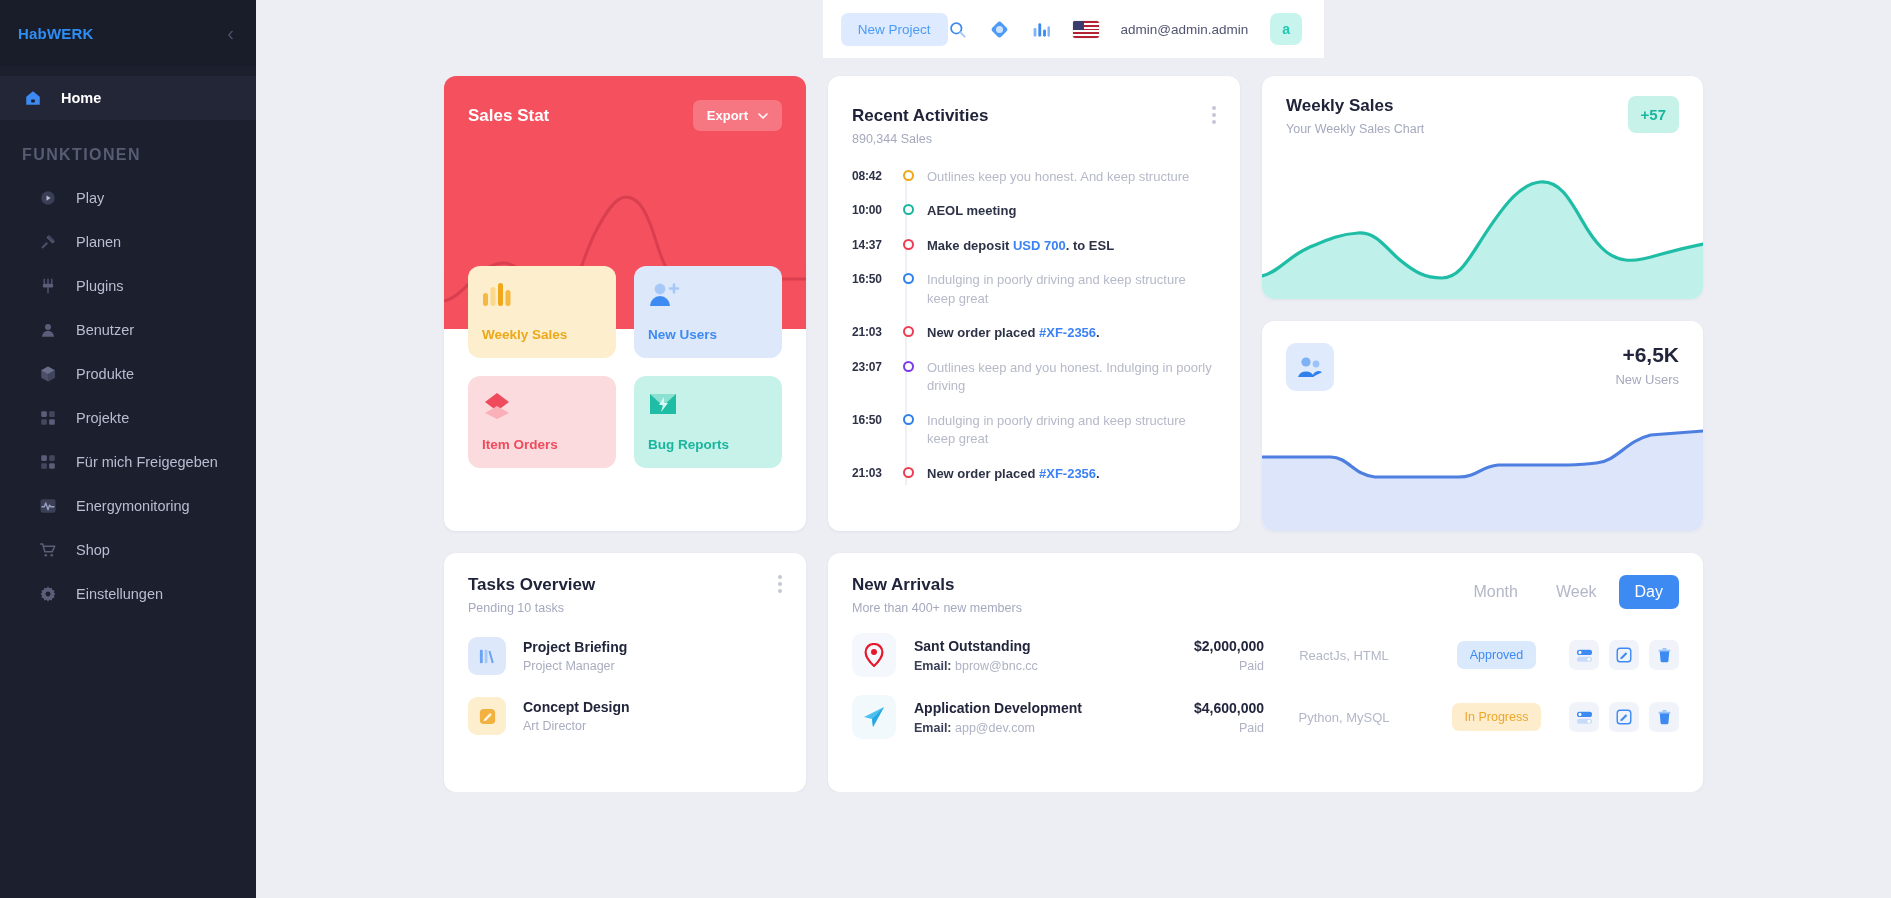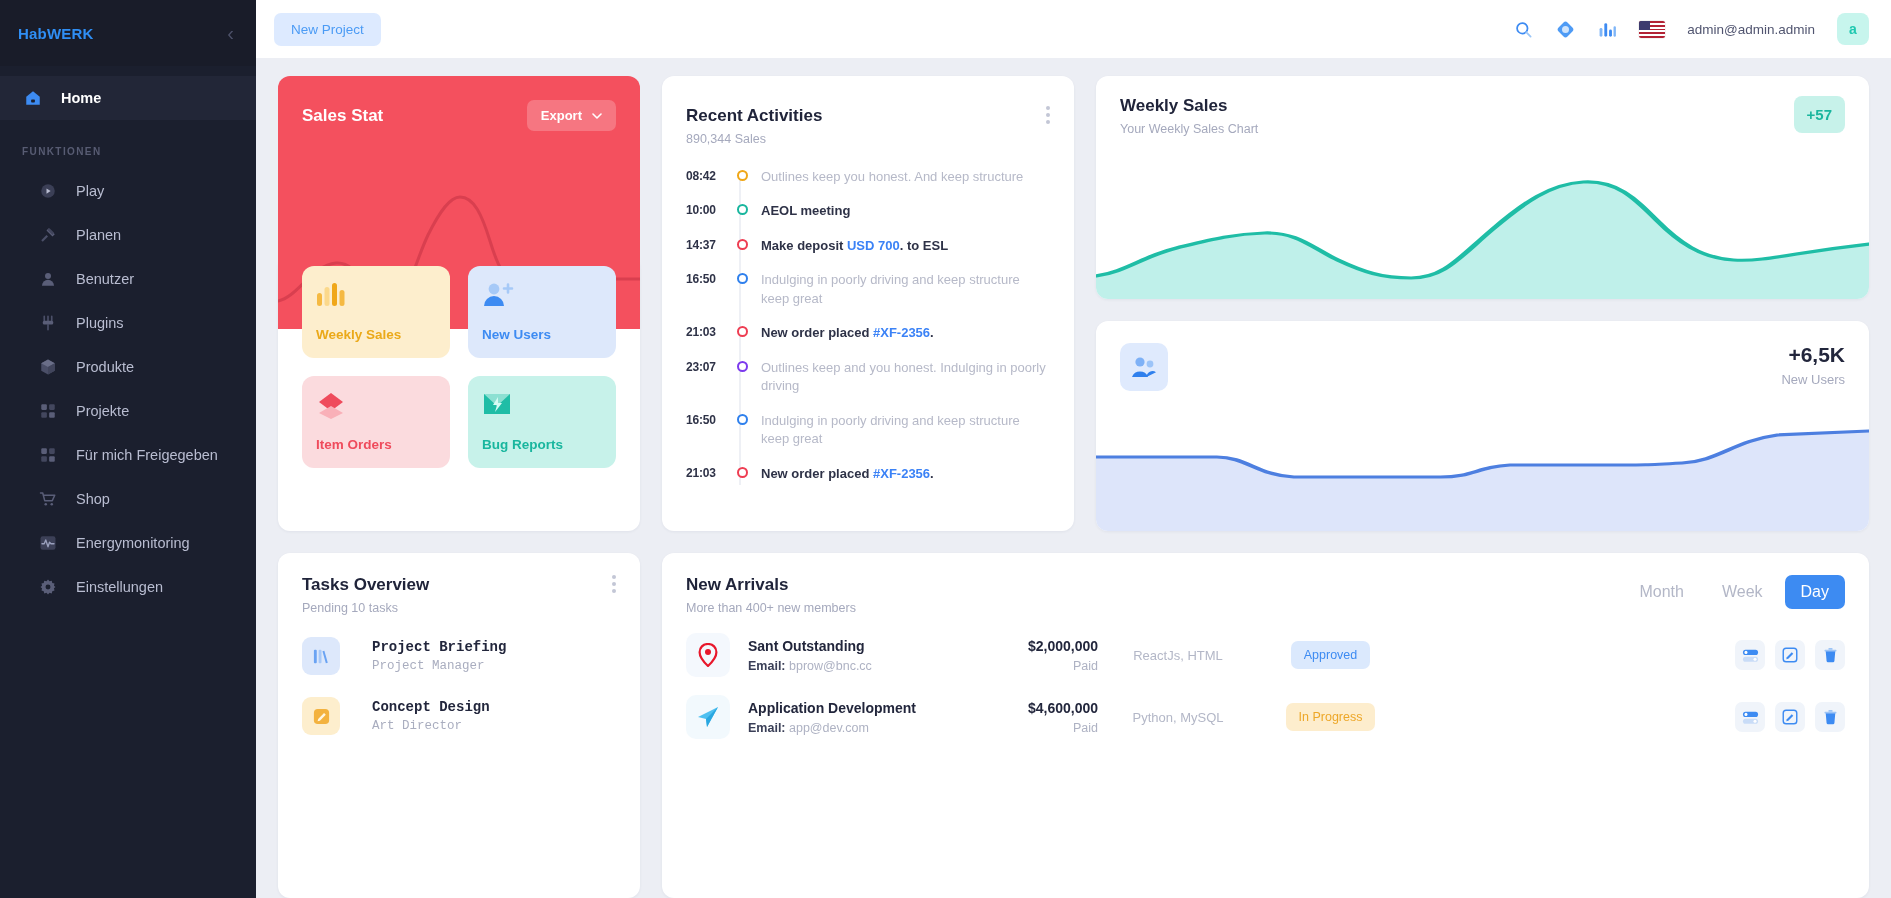--- a/index.html
+++ b/index.html
@@ -35,28 +35,28 @@
   }
   .sb-item.active {
     background:#222637; color:#ffffff; font-weight:600;
   }
   .sb-item .ico {
     width:22px; height:22px; display:flex; align-items:center;
     justify-content:center; flex:0 0 22px;
   }
   .sb-item .ico svg { display:block; }
   .sb-section {
-    font-size:10px; letter-spacing:1.4px; color:#585c73;
+    font-size:16px; letter-spacing:1.4px; color:#585c73;
     padding:26px 22px 12px; font-weight:600;
   }
   .sb-list .sb-item { height:44px; margin-bottom:0;margin-left:15px; }
 
   
-  .main { flex:1; height:898px; display:flex; flex-direction:column;
-          background:#eceef4; }
+  .main { flex:1; height:792px; display:flex; flex-direction:column;
+          background:#eceef4;align-items:center; }
 
   
   .topbar {
     height:58px; background:#ffffff; display:flex; align-items:center;
     padding:0 22px 0 18px; flex:0 0 58px;
   }
   .newproj-btn {
     background:#ddeaff; color:#4b9bf5; border:none;
     font-size:13.5px; font-weight:500; padding:9px 17px;
     border-radius:7px; cursor:pointer; font-family:inherit;
@@ -198,21 +198,21 @@
     width:48px; height:48px; border-radius:10px; background:#dfeafd;
     display:flex; align-items:center; justify-content:center;
   }
   .nu-num { font-size:21px; font-weight:700; color:#22263c; text-align:right; }
   .nu-lbl { font-size:13px; color:#a5a9bd; text-align:right; margin-top:5px; }
   .newusers svg.spark { position:absolute; left:0; bottom:0; }
 
   
   .tasks { grid-column:1; grid-row:2; padding:22px 24px 0 24px; }
   .tk-head { display:flex; justify-content:space-between; align-items:flex-start; }
-  .tk-row { display:flex; align-items:center; gap:32px; margin-top:22px;font-family:Liberation Mono, monospace; }
+  .tk-row { display:flex; align-items:center; gap:17px; margin-top:22px; }
   .tk-ico {
     width:38px; height:38px; border-radius:9px; flex:0 0 38px;
     display:flex; align-items:center; justify-content:center;
   }
   .tk-name { font-size:14px; font-weight:700; color:#22263c; }
   .tk-role { font-size:12.5px; color:#a9adbf; margin-top:4px; }
 
   
   .arrivals { grid-column:2 / span 2; grid-row:2; padding:22px 24px 0 24px; }
   .ar-head { display:flex; justify-content:space-between; align-items:flex-start; }
@@ -292,36 +292,36 @@
                 <path d="M13 3l8 8-3 3-8-8z" fill="#5a5e78"></path>
                 <path d="M11 5l3-2 6 6-2 3z" fill="#41455c"></path>
               </svg>
           </span>
           <span>Planen</span>
         </div>
 
         <div class="sb-item">
           <span class="ico">
             <svg width="18" height="18" viewBox="0 0 24 24">
-                <circle cx="12" cy="8" r="4" fill="#5a5e78"></circle>
-                <path d="M4 21a8 8 0 0116 0z" fill="#5a5e78"></path>
-              </svg>
-          </span>
-          <span>Benutzer</span>
-        </div>
-
-        <div class="sb-item">
-          <span class="ico">
-            <svg width="18" height="18" viewBox="0 0 24 24">
                 <path d="M7 3v6M12 3v6M17 3v6" stroke="#4b4f68" stroke-width="2.2" stroke-linecap="round"></path>
                 <rect x="5" y="9" width="14" height="5" rx="2" fill="#5a5e78"></rect>
                 <path d="M12 14v7" stroke="#4b4f68" stroke-width="2.2" stroke-linecap="round"></path>
               </svg>
           </span>
           <span>Plugins</span>
+        </div>
+
+        <div class="sb-item">
+          <span class="ico">
+            <svg width="18" height="18" viewBox="0 0 24 24">
+                <circle cx="12" cy="8" r="4" fill="#5a5e78"></circle>
+                <path d="M4 21a8 8 0 0116 0z" fill="#5a5e78"></path>
+              </svg>
+          </span>
+          <span>Benutzer</span>
         </div>
 
         <div class="sb-item">
           <span class="ico">
             <svg width="18" height="18" viewBox="0 0 24 24">
                 <path d="M12 2l9 5v10l-9 5-9-5V7z" fill="#4b4f68"></path>
                 <path d="M12 2l9 5-9 5-9-5z" fill="#6a6e88"></path>
                 <path d="M12 12v10l9-5V7z" fill="#41455c"></path>
               </svg>
           </span>
@@ -348,36 +348,36 @@
                 <rect x="3" y="13.5" width="7.5" height="7.5" rx="1.5" fill="#43475e"></rect>
                 <rect x="13.5" y="13.5" width="7.5" height="7.5" rx="1.5" fill="#5a5e78"></rect>
               </svg>
           </span>
           <span>Für mich Freigegeben</span>
         </div>
 
         <div class="sb-item">
           <span class="ico">
             <svg width="18" height="18" viewBox="0 0 24 24">
+                <rect x="2" y="3" width="20" height="18" rx="3" fill="#3c4057"></rect>
+                <path d="M4 13h3l2-5 3 9 2-6 2 2h4" stroke="#9aa0bd" stroke-width="1.8" fill="none" stroke-linecap="round" stroke-linejoin="round"></path>
+              </svg>
+          </span>
+          <span>Energymonitoring</span>
+        </div>
+
+        <div class="sb-item">
+          <span class="ico">
+            <svg width="18" height="18" viewBox="0 0 24 24">
                 <path d="M2 4h3l2.6 10.2h10.1L21 7H6.2" stroke="#5a5e78" stroke-width="2" fill="none" stroke-linecap="round" stroke-linejoin="round"></path>
                 <circle cx="9" cy="19" r="1.7" fill="#5a5e78"></circle>
                 <circle cx="17" cy="19" r="1.7" fill="#5a5e78"></circle>
               </svg>
           </span>
           <span>Shop</span>
-        </div>
-
-        <div class="sb-item">
-          <span class="ico">
-            <svg width="18" height="18" viewBox="0 0 24 24">
-                <rect x="2" y="3" width="20" height="18" rx="3" fill="#3c4057"></rect>
-                <path d="M4 13h3l2-5 3 9 2-6 2 2h4" stroke="#9aa0bd" stroke-width="1.8" fill="none" stroke-linecap="round" stroke-linejoin="round"></path>
-              </svg>
-          </span>
-          <span>Energymonitoring</span>
         </div>
 
         <div class="sb-item">
           <span class="ico">
             <svg width="18" height="18" viewBox="0 0 24 24">
                 <path d="M12 2l2 2.3 3-.8.7 3 3 .7-.8 3L22 12l-2.1 1.8.8 3-3 .7-.7 3-3-.8L12 22l-2-2.3-3 .8-.7-3-3-.7.8-3L2 12l2.1-1.8-.8-3 3-.7.7-3 3 .8z" fill="#5a5e78"></path>
                 <circle cx="12" cy="12" r="3.3" fill="#1b1f2e"></circle>
               </svg>
           </span>
           <span>Einstellungen</span>

